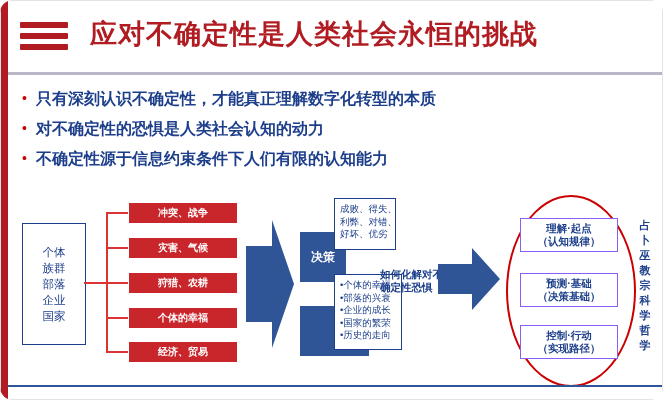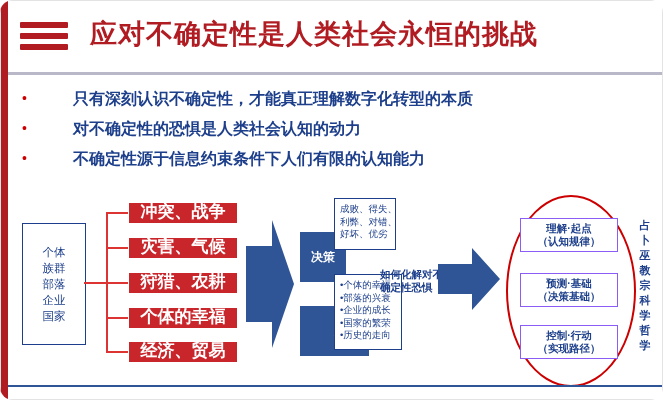--- a/index.html
+++ b/index.html
@@ -19,42 +19,42 @@
     position:absolute;left:82px;top:2px;width:560px;
     font-size:27px;font-weight:bold;color:#b01c22;letter-spacing:1px;
     white-space:nowrap;
   }
   .title-underline{position:absolute;left:8px;top:72px;width:655px;height:3px;background:#b8b8c8;}
   
   .bullets{position:absolute;left:22px;top:88px;width:630px;}
   .bullet{display:flex;align-items:flex-start;margin-bottom:9px;}
   .bullet .dot{width:14px;flex:0 0 14px;color:#c00;font-size:14px;line-height:20px;}
   .bullet .btext{
-    font-size:16px;font-weight:bold;color:#1d3f8b;line-height:21px;white-space:nowrap;margin-left:37px;
+    font-size:16px;font-weight:bold;color:#1d3f8b;line-height:21px;white-space:nowrap;
   }
   
   .diagram{position:absolute;left:8px;top:190px;width:655px;height:205px;}
 
   
   .grp-left{
     position:absolute;left:14px;top:33px;width:62px;height:120px;
     border:1px solid #1d3f8b;background:#fff;
     display:flex;flex-direction:column;justify-content:center;align-items:center;
     font-size:11.5px;color:#1d3f8b;line-height:16px;
   }
   .grp-left span{display:block;}
 
   
   .conn{position:absolute;background:#d33;}
 
   
   .redbox{
     position:absolute;left:120px;width:108px;height:20px;
-    background:#c9262c;color:#fff;font-size:17px;font-weight:bold;
-    display:flex;align-items:flex-end;justify-content:center;
+    background:#c9262c;color:#fff;font-size:10px;font-weight:bold;
+    display:flex;align-items:center;justify-content:center;
     border:1px solid #fff;
     font-family:Liberation Serif, serif;
   }
 
   
   .arrow1{position:absolute;left:238px;top:30px;width:48px;height:128px;}
   .arrow2{position:absolute;left:430px;top:58px;width:62px;height:62px;}
 
   
   .bluebox{

